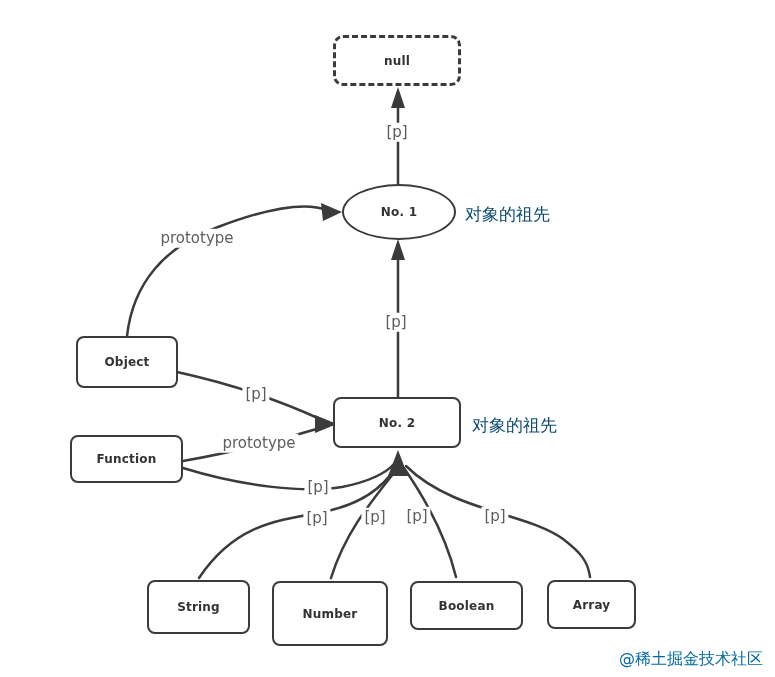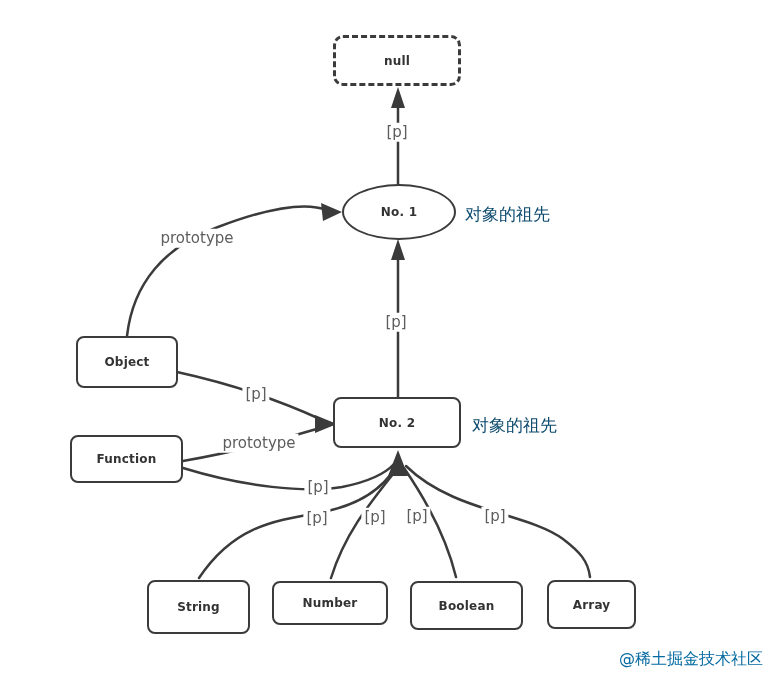--- a/index.html
+++ b/index.html
@@ -97,21 +97,21 @@
   <div class="node ellipse" style="left:342px; top:184px; width:114px; height:56px;">No. 1</div>
 
   <div class="node" style="left:76px; top:336px; width:102px; height:52px;">Object</div>
 
   <div class="node" style="left:333px; top:397px; width:128px; height:51px;">No. 2</div>
 
   <div class="node" style="left:70px; top:435px; width:113px; height:48px;">Function</div>
 
   <div class="node" style="left:147px; top:580px; width:103px; height:54px;">String</div>
 
-  <div class="node" style="left:272px; top:581px; width:116px; height:44px;">Number</div>
+  <div class="node" style="left:272px; top:581px; width:116px; height:65px;">Number</div>
 
   <div class="node" style="left:410px; top:581px; width:113px; height:49px;">Boolean</div>
 
   <div class="node" style="left:547px; top:580px; width:89px; height:49px;">Array</div>
 
   <div class="edge-label" style="left:397px; top:132px;">[p]</div>
 
   <div class="edge-label" style="left:396px; top:322px;">[p]</div>
 
   <div class="edge-label" style="left:197px; top:238px;">prototype</div>

